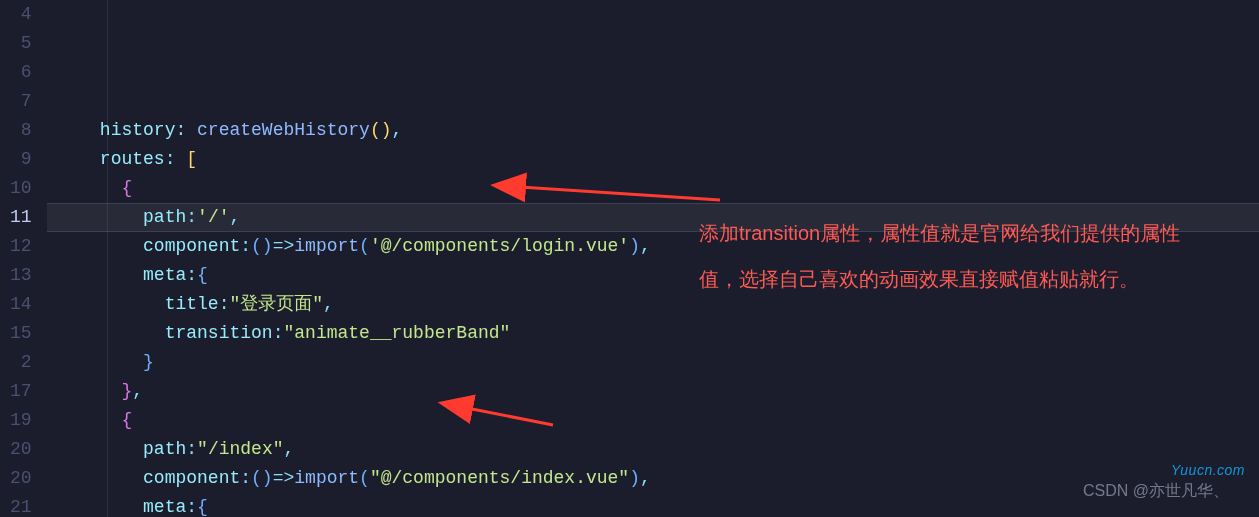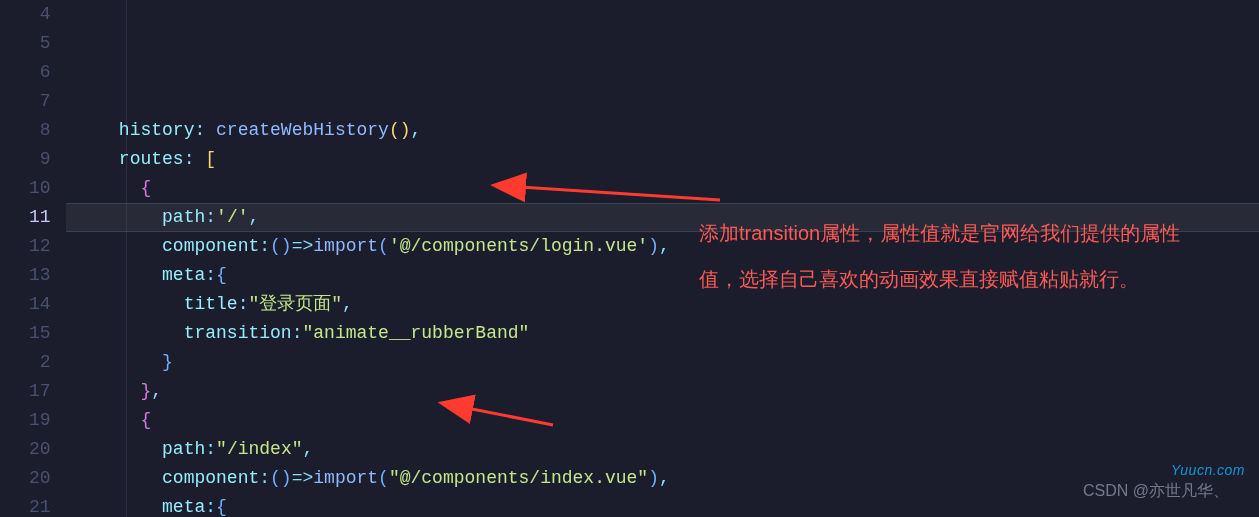--- a/index.html
+++ b/index.html
@@ -21,21 +21,20 @@
     .gutter {
       text-align: right;
       padding-right: 15px;
       color: #4a5072;
       user-select: none;
       background: #1b1d2c;
       min-width: 40px;
     }
     .gutter .cur {
       color: #c0caf5;
-      margin-left: 19px;
     }
     .code {
       flex: 1;
       white-space: pre;
       position: relative;
     }
     .ln {
       height: 29px;
       padding-left: 10px;
     }

